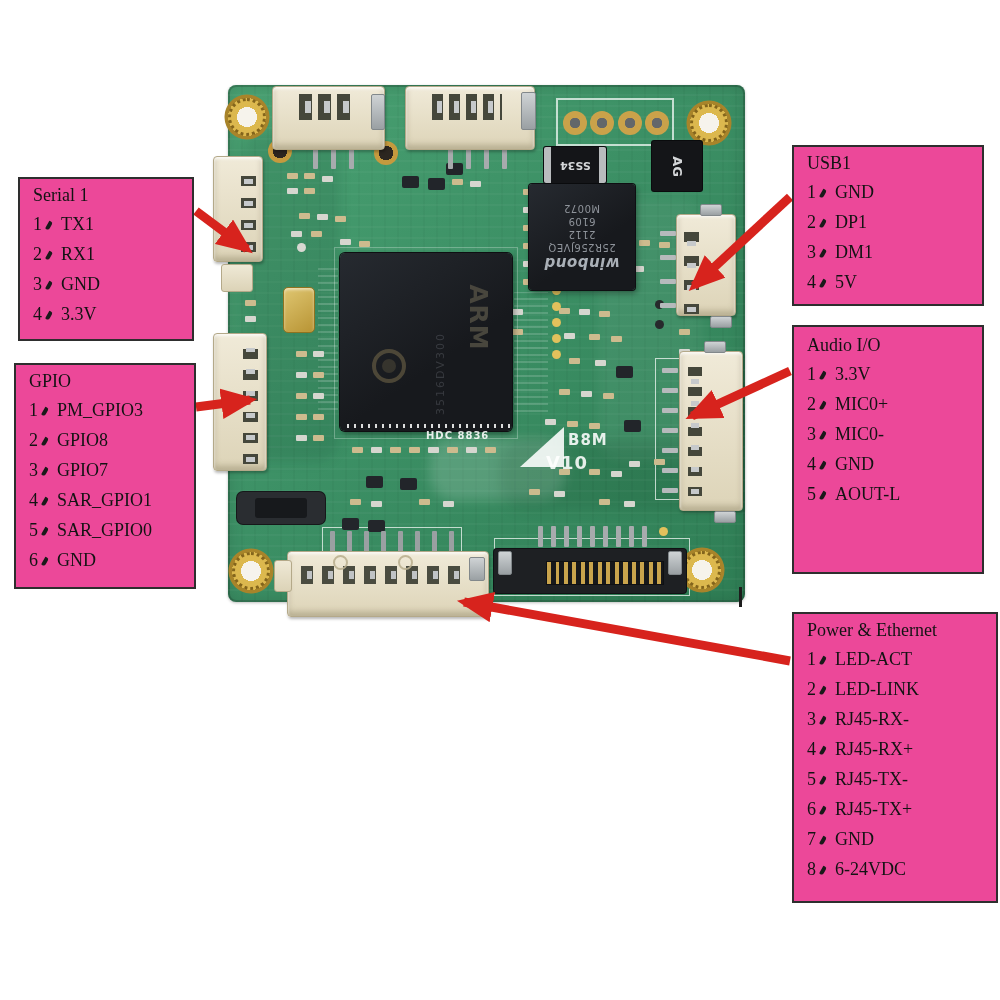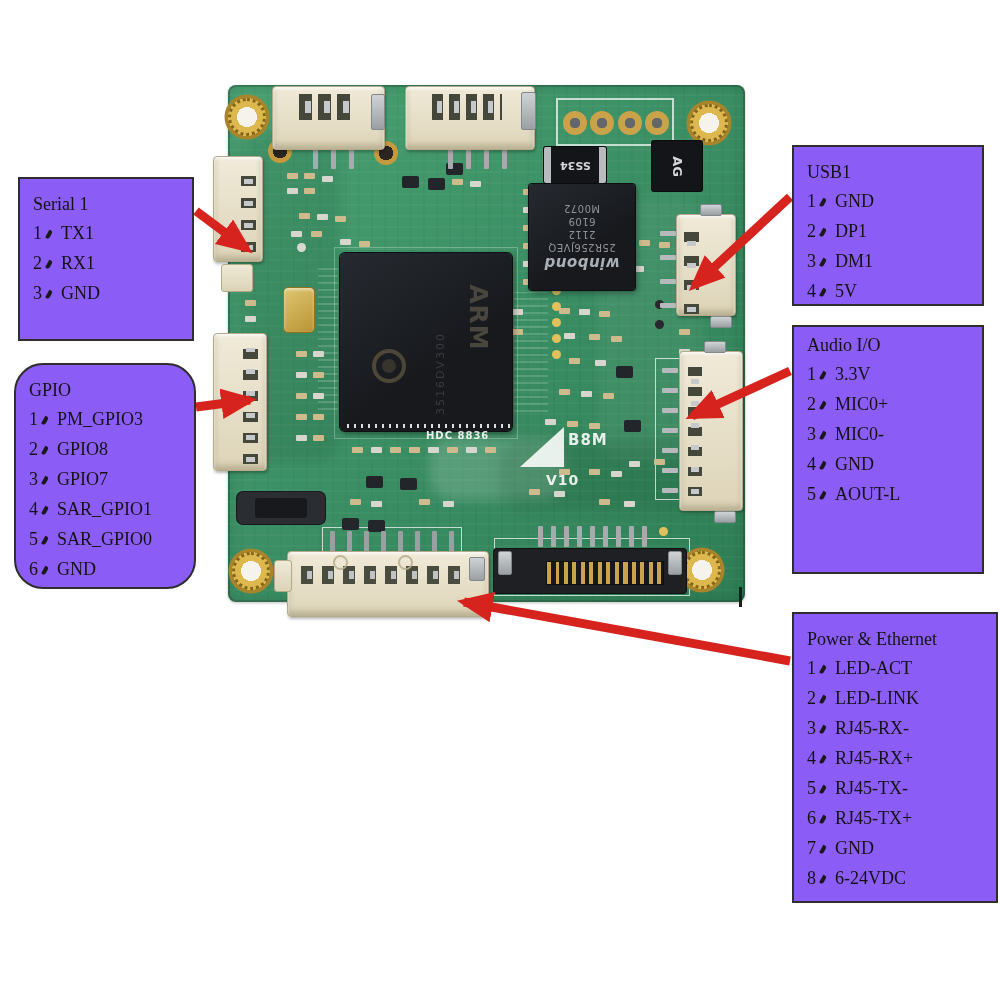--- a/index.html
+++ b/index.html
@@ -80,21 +80,21 @@
   .bus-h{background:repeating-linear-gradient(0deg,rgba(255,255,255,.16) 0 2px,rgba(0,0,0,0) 2px 7px);}
   .crystal{background:linear-gradient(145deg,#dfc671,#b89434);border:1px solid #8f7320;border-radius:5px;
     box-shadow:inset 0 2px 3px rgba(255,255,255,.5);}
   .switch{background:#2a2d31;border-radius:6px;box-shadow:0 0 0 1px #16181a;}
   .switch::after{content:"";position:absolute;left:18px;right:18px;top:6px;bottom:6px;background:#17191c;border-radius:3px;}
   .fpc{background:#1e2023;border-radius:3px;box-shadow:0 0 0 1px #101214;}
   .comb{background:repeating-linear-gradient(90deg,#c9a44c 0 4px,#17181a 4px 8.5px);border:1px solid #0f1012;}
   .tickmark{background:#1c1c1c;}
 
   
-  .lbox{background:#8b5cf6;border:2px solid #2e2e2e;padding:12px 6px 0 13px;color:#131313;}
+  .lbox{background:#ec4899;border:2px solid #2e2e2e;padding:3px 6px 0 13px;color:#131313;}
   .lbox-title{font-size:18px;line-height:27px;white-space:nowrap;}
   .lrow{font-size:18px;line-height:30px;white-space:nowrap;}
   .n{display:inline-block;}
   .cm{display:inline-block;width:17px;height:12px;position:relative;}
   .cm::before{content:"";position:absolute;left:5px;top:3px;width:4px;height:9px;background:#1a1a1a;
     border-radius:1px 4px 5px 2px;transform:rotate(30deg);}
   .t{padding-left:2px;text-align:right;}
 </style>
 </head>
 <body>
@@ -219,44 +219,45 @@
 
   <div class="abs fpc" style="left:494px;top:549px;width:192px;height:44px;"></div>
   <div class="abs comb" style="left:546px;top:561px;width:118px;height:24px;"></div>
   <div class="abs mtab" style="left:498px;top:551px;width:14px;height:24px;"></div>
   <div class="abs mtab" style="left:668px;top:551px;width:14px;height:24px;"></div>
 
   <div class="abs dashrow" style="left:347px;top:424px;width:168px;height:4px;"></div>
   <div class="abs silk-txt" style="left:426px;top:430px;font-size:10px;">HDC 8836</div>
   <div class="abs tri" style="left:520px;top:427px;width:44px;height:40px;"></div>
   <div class="abs silk-txt" style="left:568px;top:431px;font-size:15px;">B8M</div>
-  <div class="abs silk-txt" style="left:546px;top:452px;font-size:14px;margin-top:20px;">V10</div>
+  <div class="abs silk-txt" style="left:546px;top:452px;font-size:18px;">V10</div>
   <div class="abs tickmark" style="left:739px;top:587px;width:3px;height:20px;"></div>
 
   <svg class="abs" style="left:0;top:0;" width="1000" height="1000">
     <defs>
       <marker id="ah" markerWidth="4" markerHeight="3.4" refX="3.2" refY="1.7" orient="auto">
         <path d="M0,0 L4,1.7 L0,3.4 z" fill="#d7231d"></path>
       </marker>
     </defs>
     <line x1="196" y1="211" x2="247" y2="249" stroke="#d7231d" stroke-width="9" marker-end="url(#ah)"></line>
     <line x1="196" y1="407" x2="250" y2="400" stroke="#d7231d" stroke-width="9" marker-end="url(#ah)"></line>
     <line x1="790" y1="197" x2="694" y2="286" stroke="#d7231d" stroke-width="9" marker-end="url(#ah)"></line>
     <line x1="790" y1="371" x2="692" y2="416" stroke="#d7231d" stroke-width="9" marker-end="url(#ah)"></line>
     <line x1="790" y1="661" x2="464" y2="602" stroke="#d7231d" stroke-width="9" marker-end="url(#ah)"></line>
   </svg>
 
   <div class="abs lbox" style="left:18px;top:177px;width:176px;height:164px;font-family:Liberation Serif, serif;">
     <div class="lbox-title">Serial 1</div>
     <div class="lrow"><span class="n">1</span><span class="cm"></span><span class="t">TX1</span></div>
     <div class="lrow"><span class="n">2</span><span class="cm"></span><span class="t">RX1</span></div>
     <div class="lrow"><span class="n">3</span><span class="cm"></span><span class="t">GND</span></div>
-  </div>
-
-  <div class="abs lbox" style="left:14px;top:363px;width:182px;height:226px;border-radius:29px;">
+    <div class="lrow"><span class="n">4</span><span class="cm"></span><span class="t">3.3V</span></div>
+  </div>
+
+  <div class="abs lbox" style="left:14px;top:363px;width:182px;height:226px;">
     <div class="lbox-title">GPIO</div>
     <div class="lrow"><span class="n">1</span><span class="cm"></span><span class="t">PM_GPIO3</span></div>
     <div class="lrow"><span class="n">2</span><span class="cm"></span><span class="t">GPIO8</span></div>
     <div class="lrow"><span class="n">3</span><span class="cm"></span><span class="t">GPIO7</span></div>
     <div class="lrow"><span class="n">4</span><span class="cm"></span><span class="t">SAR_GPIO1</span></div>
     <div class="lrow"><span class="n">5</span><span class="cm"></span><span class="t">SAR_GPIO0</span></div>
     <div class="lrow"><span class="n">6</span><span class="cm"></span><span class="t">GND</span></div>
   </div>
 
   <div class="abs lbox" style="left:792px;top:145px;width:192px;height:161px;">

